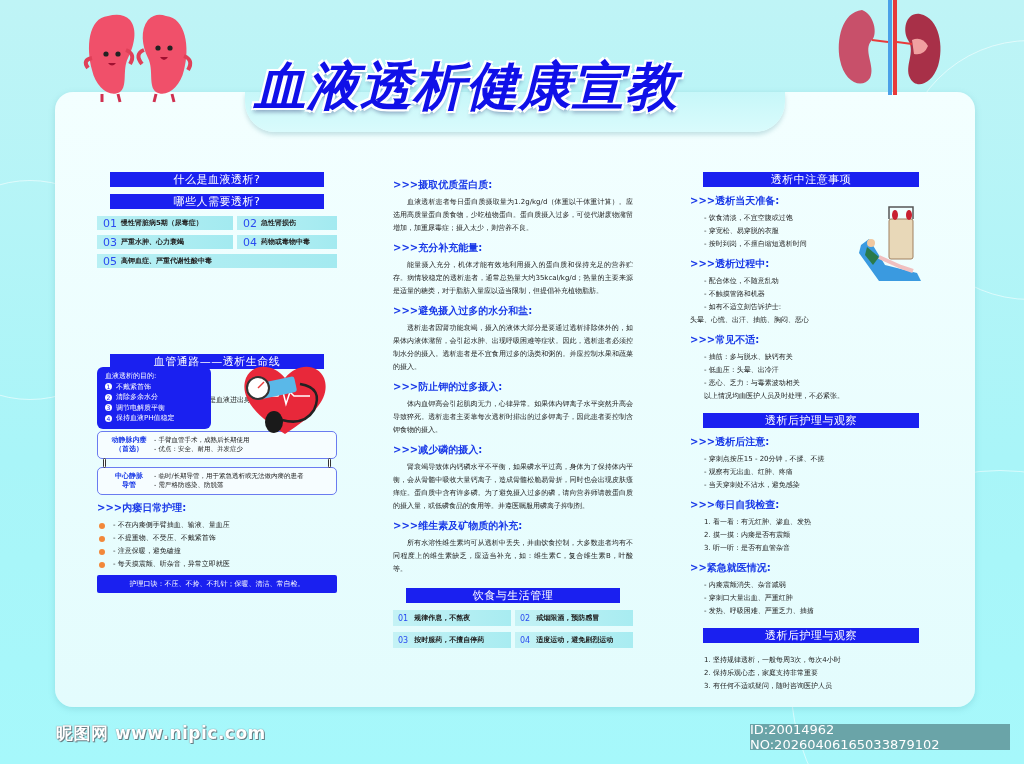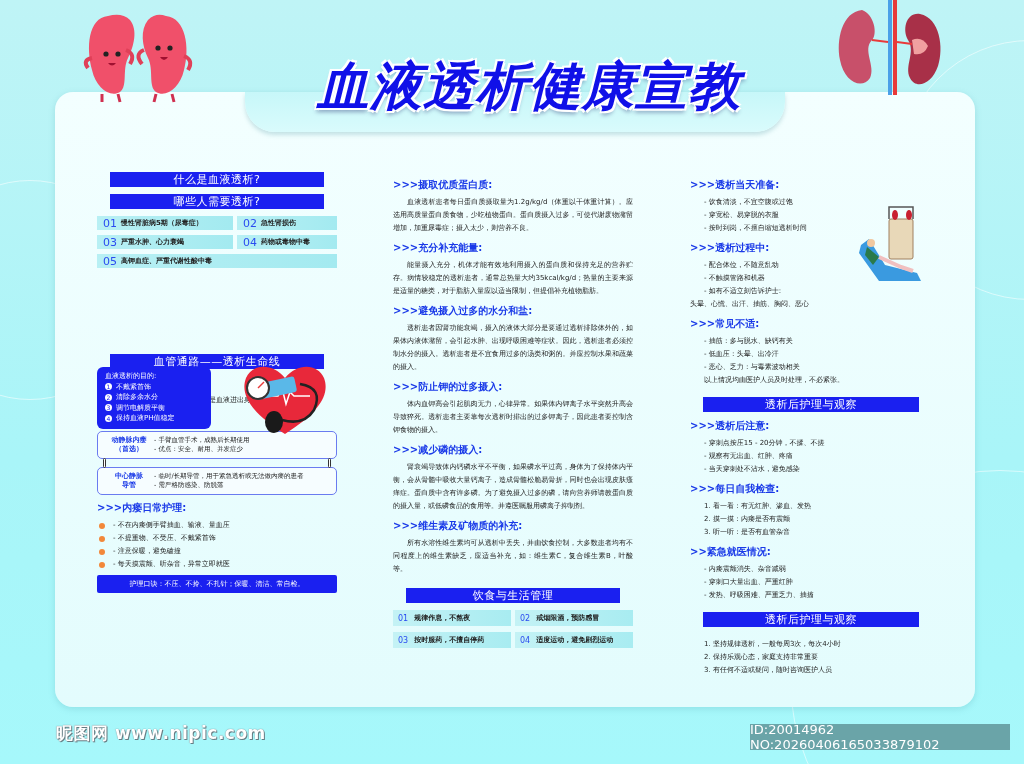--- a/index.html
+++ b/index.html
@@ -20,21 +20,21 @@
     border-radius: 18px;
     box-shadow: 0 2px 6px rgba(80,160,170,0.25);
   }
   .title-notch {
     position: absolute; left: 245px; top: 92px; width: 540px; height: 40px;
     background: linear-gradient(180deg, #c7f7f9 0%, #d9fbfc 100%);
     border-radius: 0 0 30px 30px;
     box-shadow: 0 3px 4px rgba(90,160,170,0.3);
   }
   .main-title {
-    position: absolute; left: 269px; top: 52px; width: 520px; text-align: center;
+    position: absolute; left: 254px; top: 52px; width: 520px; text-align: left;
     font-family: "DejaVu Sans", sans-serif; font-weight: bold;
     font-size: 52px; color: #1010e8; letter-spacing: 1px;
     text-shadow: 2px 2px 0 #ffffff, -2px -2px 0 #ffffff, 2px -2px 0 #fff, -2px 2px 0 #fff, 0 4px 4px rgba(0,0,80,0.35);
     font-style: italic;
   }
   .col { position: absolute; top: 172px; }
   .col-1 { left: 97px; width: 240px; }
   .col-2 { left: 393px; width: 240px; }
   .col-3 { left: 690px; width: 242px; }
 
@@ -309,20 +309,27 @@
         <span>按时服药，不擅自停药</span>
       </div>
     <div class="life-item">
         <span class="n">04</span>
         <span>适度运动，避免剧烈运动</span>
       </div>
   </div>
 </div>
 
 <div class="col col-3">
+  <div class="sec-head">
+    <div class="bar"></div>
+      <div class="bar thin"></div>
+    <div class="label">透析中注意事项</div>
+    <div class="bar thin"></div>
+      <div class="bar"></div>
+  </div>
   <div class="sub-title">&gt;&gt;&gt;透析当天准备:</div>
   <div class="list-line">- 饮食清淡，不宜空腹或过饱</div>
   <div class="list-line">- 穿宽松、易穿脱的衣服</div>
   <div class="list-line">- 按时到岗，不擅自缩短透析时间</div>
   <div class="sub-title">&gt;&gt;&gt;透析过程中:</div>
   <div class="list-line">- 配合体位，不随意乱动</div>
   <div class="list-line">- 不触摸管路和机器</div>
   <div class="list-line">- 如有不适立刻告诉护士:</div>
   <div class="list-line" style="padding-left:0;">头晕、心慌、出汗、抽筋、胸闷、恶心</div>
   <div class="sub-title">&gt;&gt;&gt;常见不适:</div>

